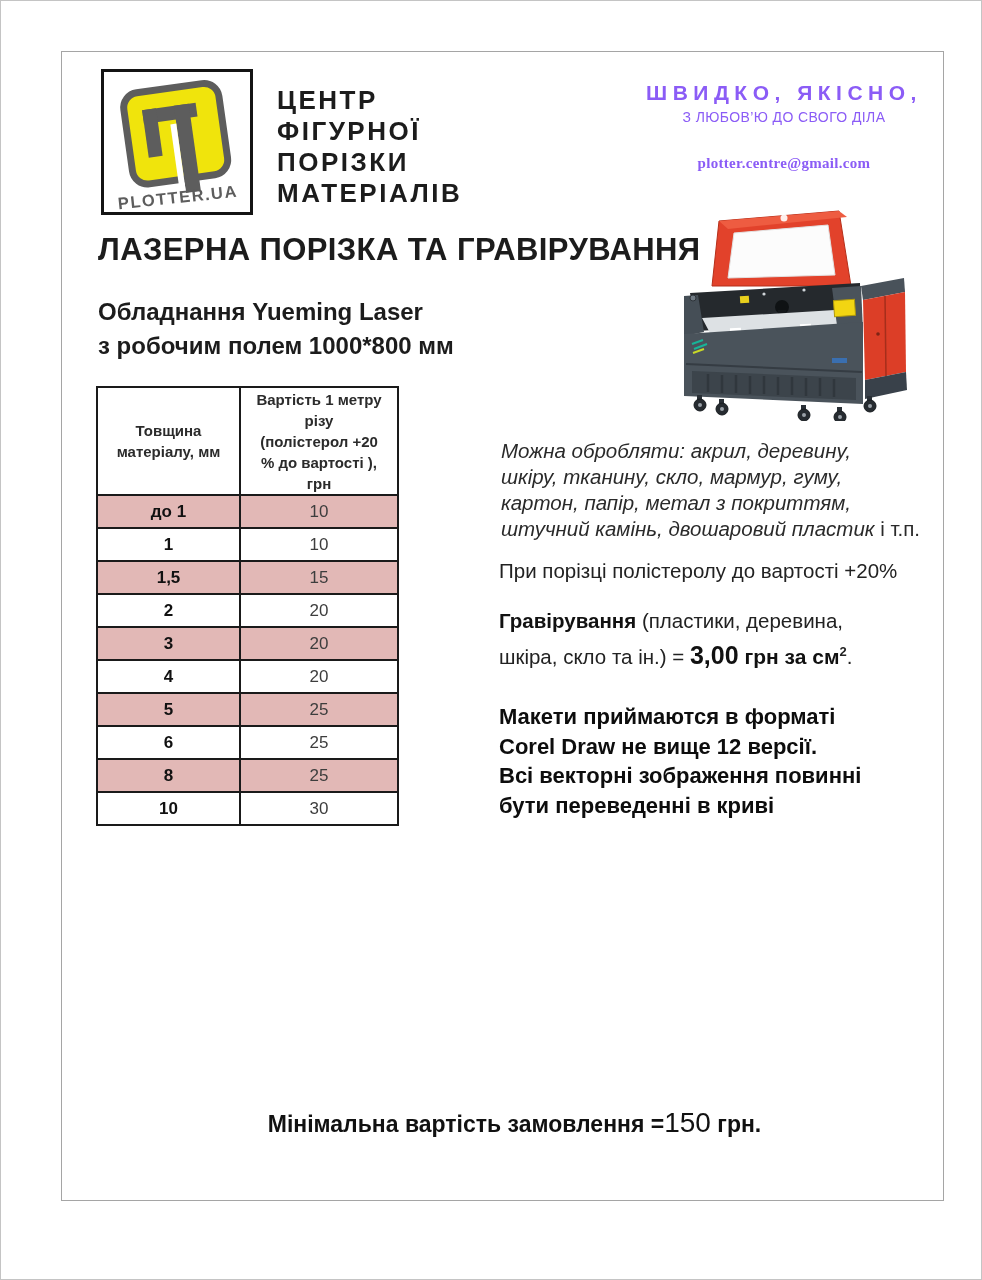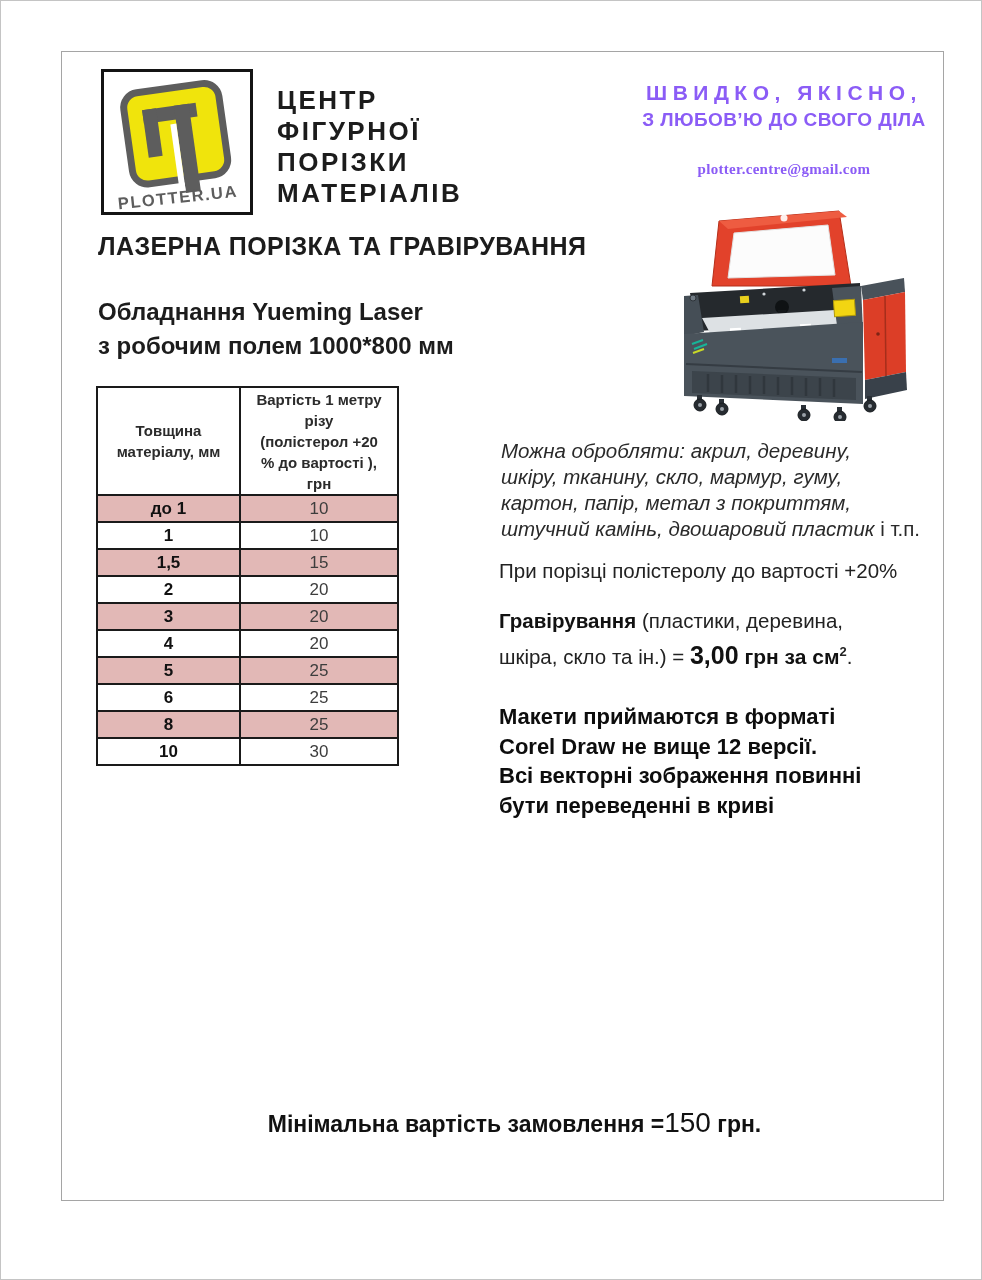--- a/index.html
+++ b/index.html
@@ -21,40 +21,40 @@
 
   
   .brand-name {
     position:absolute; left:276px; top:84px;
     font-size:26px; line-height:31px; font-weight:bold; letter-spacing:2.5px;
   }
 
   
   .header-right { position:absolute; left:626px; top:80px; width:314px; text-align:center; color:#8b5cf6; }
   .slogan1 { font-size:21px; font-weight:bold; letter-spacing:5.5px; white-space:nowrap; }
-  .slogan2 { font-size:19px; font-weight:bold; letter-spacing:0.4px; margin-top:4px; white-space:nowrap; }
+  .slogan2 { font-size:14px; font-weight:normal; letter-spacing:0.4px; margin-top:4px; white-space:nowrap; }
   .email   { font-size:15px; font-weight:bold; margin-top:30px; letter-spacing:0.3px;font-family:Liberation Serif, serif; }
 
   
-  .page-title { position:absolute; left:97px; top:231px; font-size:25px; font-weight:bold; letter-spacing:0.4px; }
+  .page-title { position:absolute; left:97px; top:231px; font-size:31px; font-weight:bold; letter-spacing:0.4px; }
   .equipment  { position:absolute; left:97px; top:294px; font-size:24px; line-height:34px; font-weight:bold; }
 
   
   .machine { position:absolute; left:663px; top:205px; width:300px; height:215px; }
 
   
   table.price-table {
     position:absolute; left:95px; top:385px; width:301px;
     border-collapse:collapse; table-layout:fixed;
   }
   .price-table th, .price-table td { border:2px solid #1a1a1a; text-align:center; vertical-align:middle; }
   .price-table th { height:108px; font-size:15px; line-height:21px; font-weight:bold; color:#2b2b2b; background:#fff; }
   .price-table col.c1 { width:143px; }
   .price-table col.c2 { width:158px; }
-  .price-table td { height:27px; font-size:17px; }
+  .price-table td { height:33px; font-size:17px; }
   .price-table td.t  { font-weight:bold; color:#111; }
   .price-table td.p  { font-weight:normal; color:#3d3d3d; }
   .price-table tr.hl td { background:#e2b8b6; }
 
   
   .materials-note {
     position:absolute; left:500px; top:437px; width:450px;
     font-size:20.5px; line-height:26px; color:#2a2a2a;
   }
   .materials-note .it { font-style:italic; }

